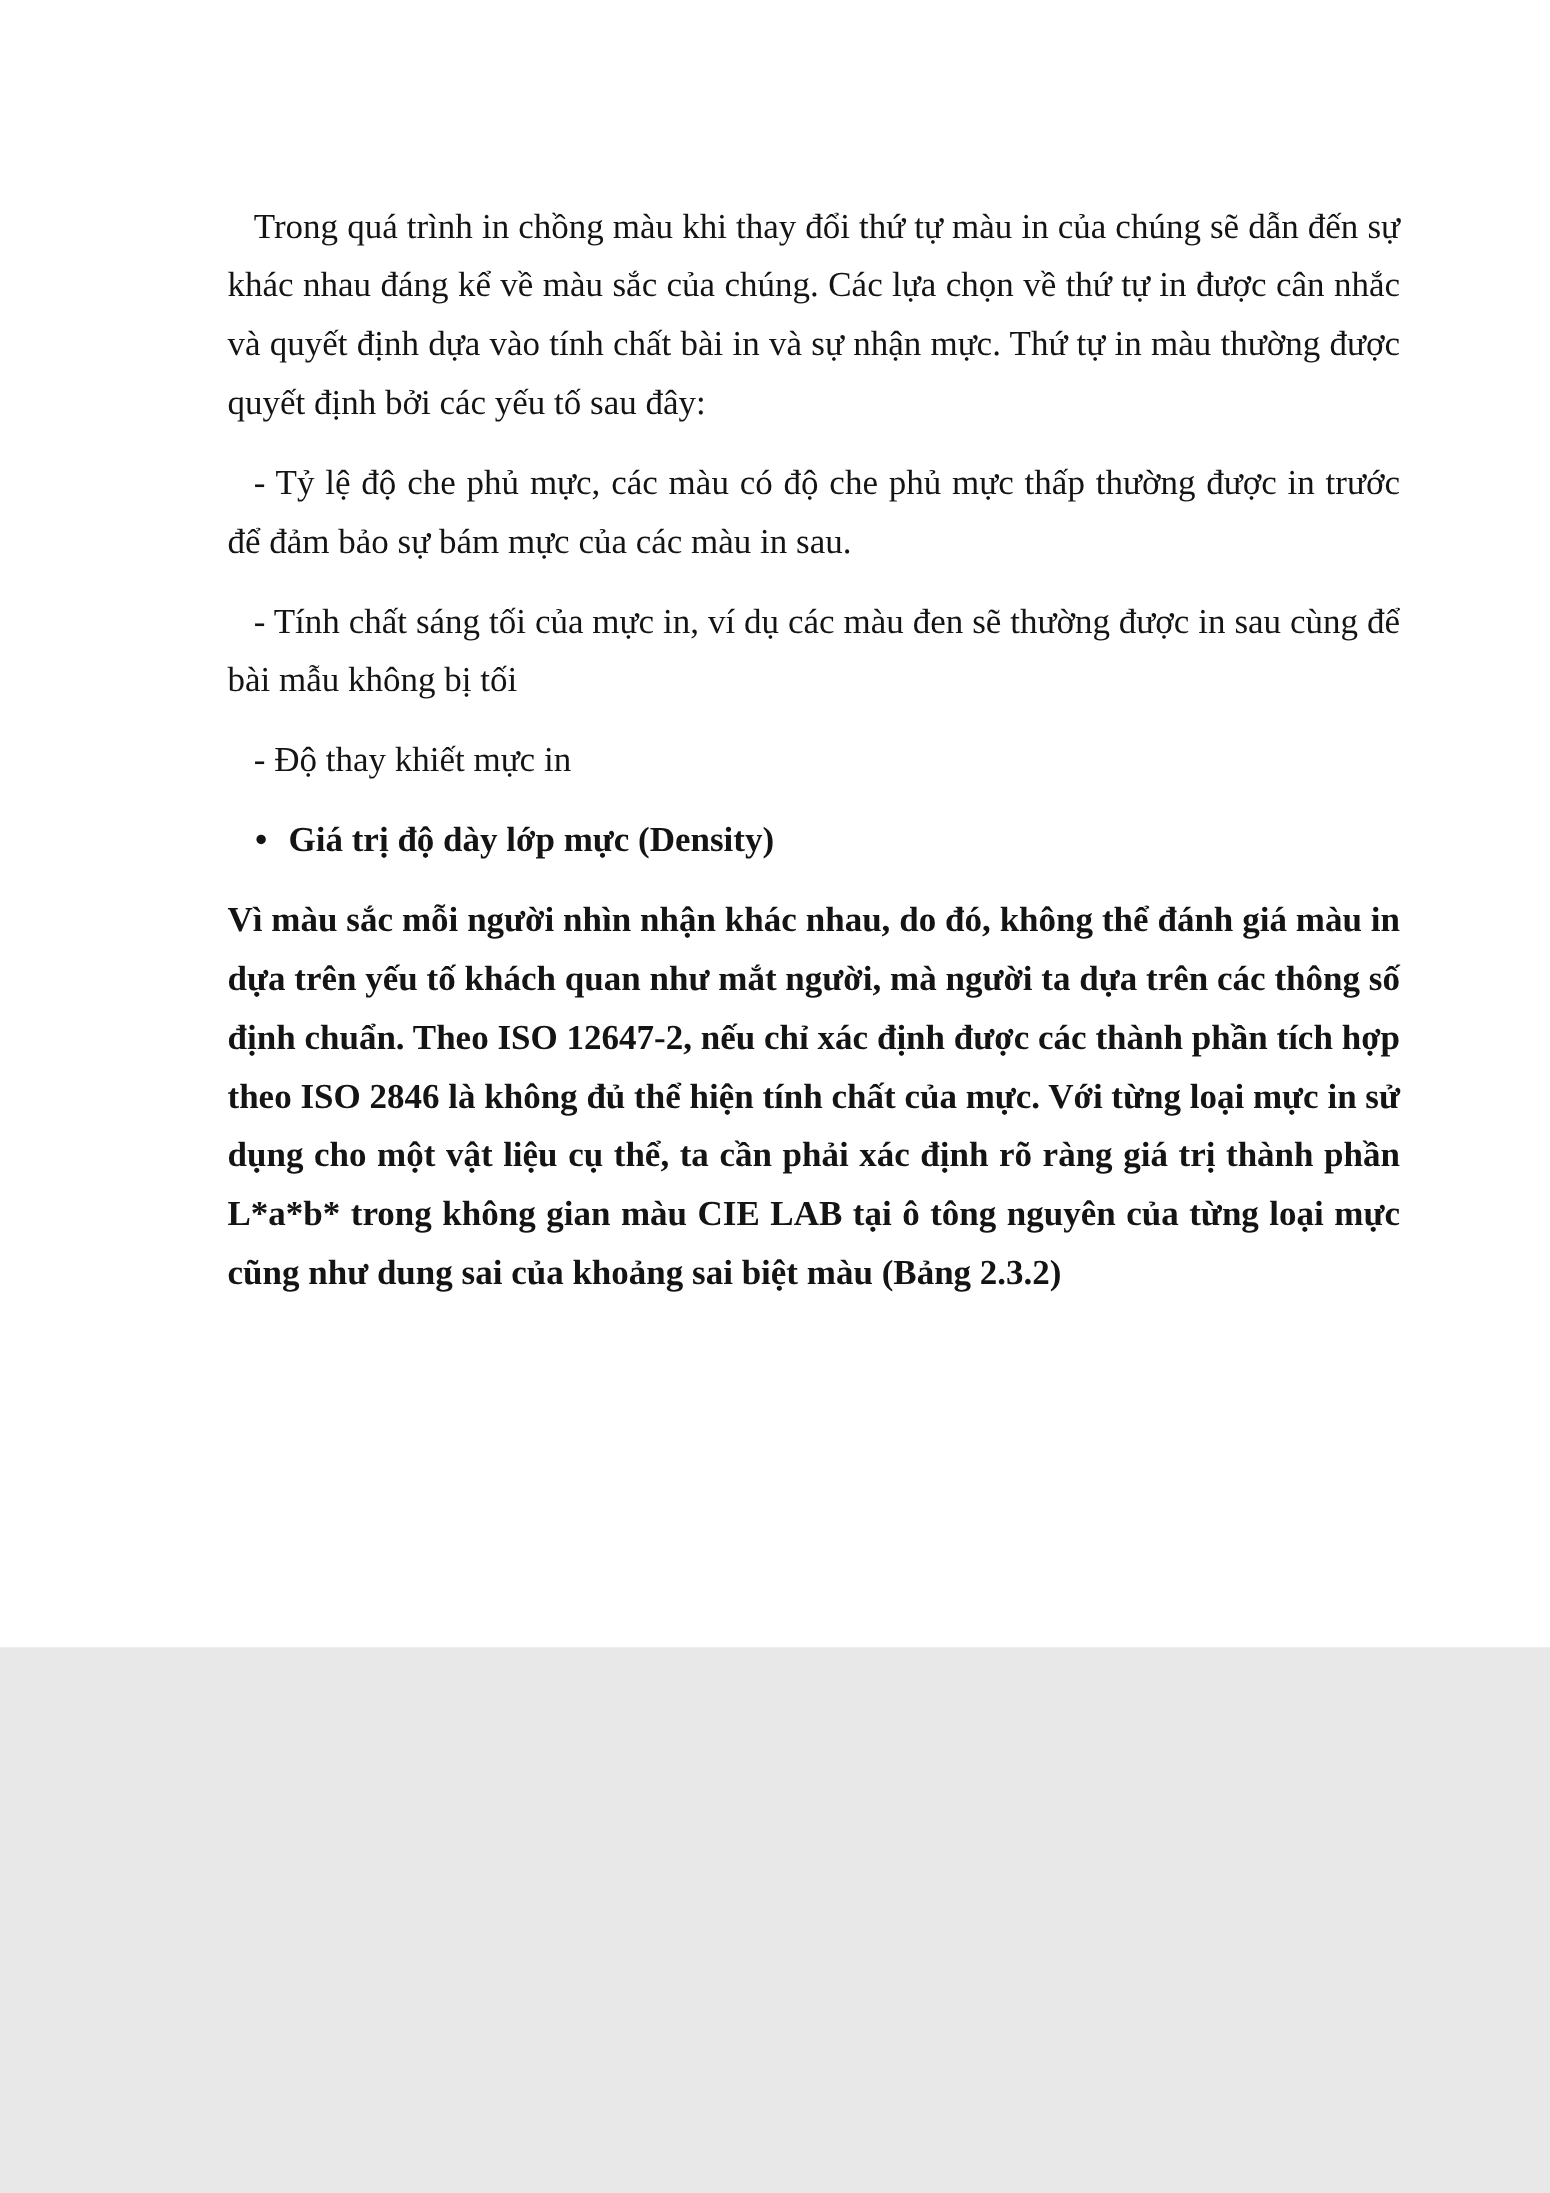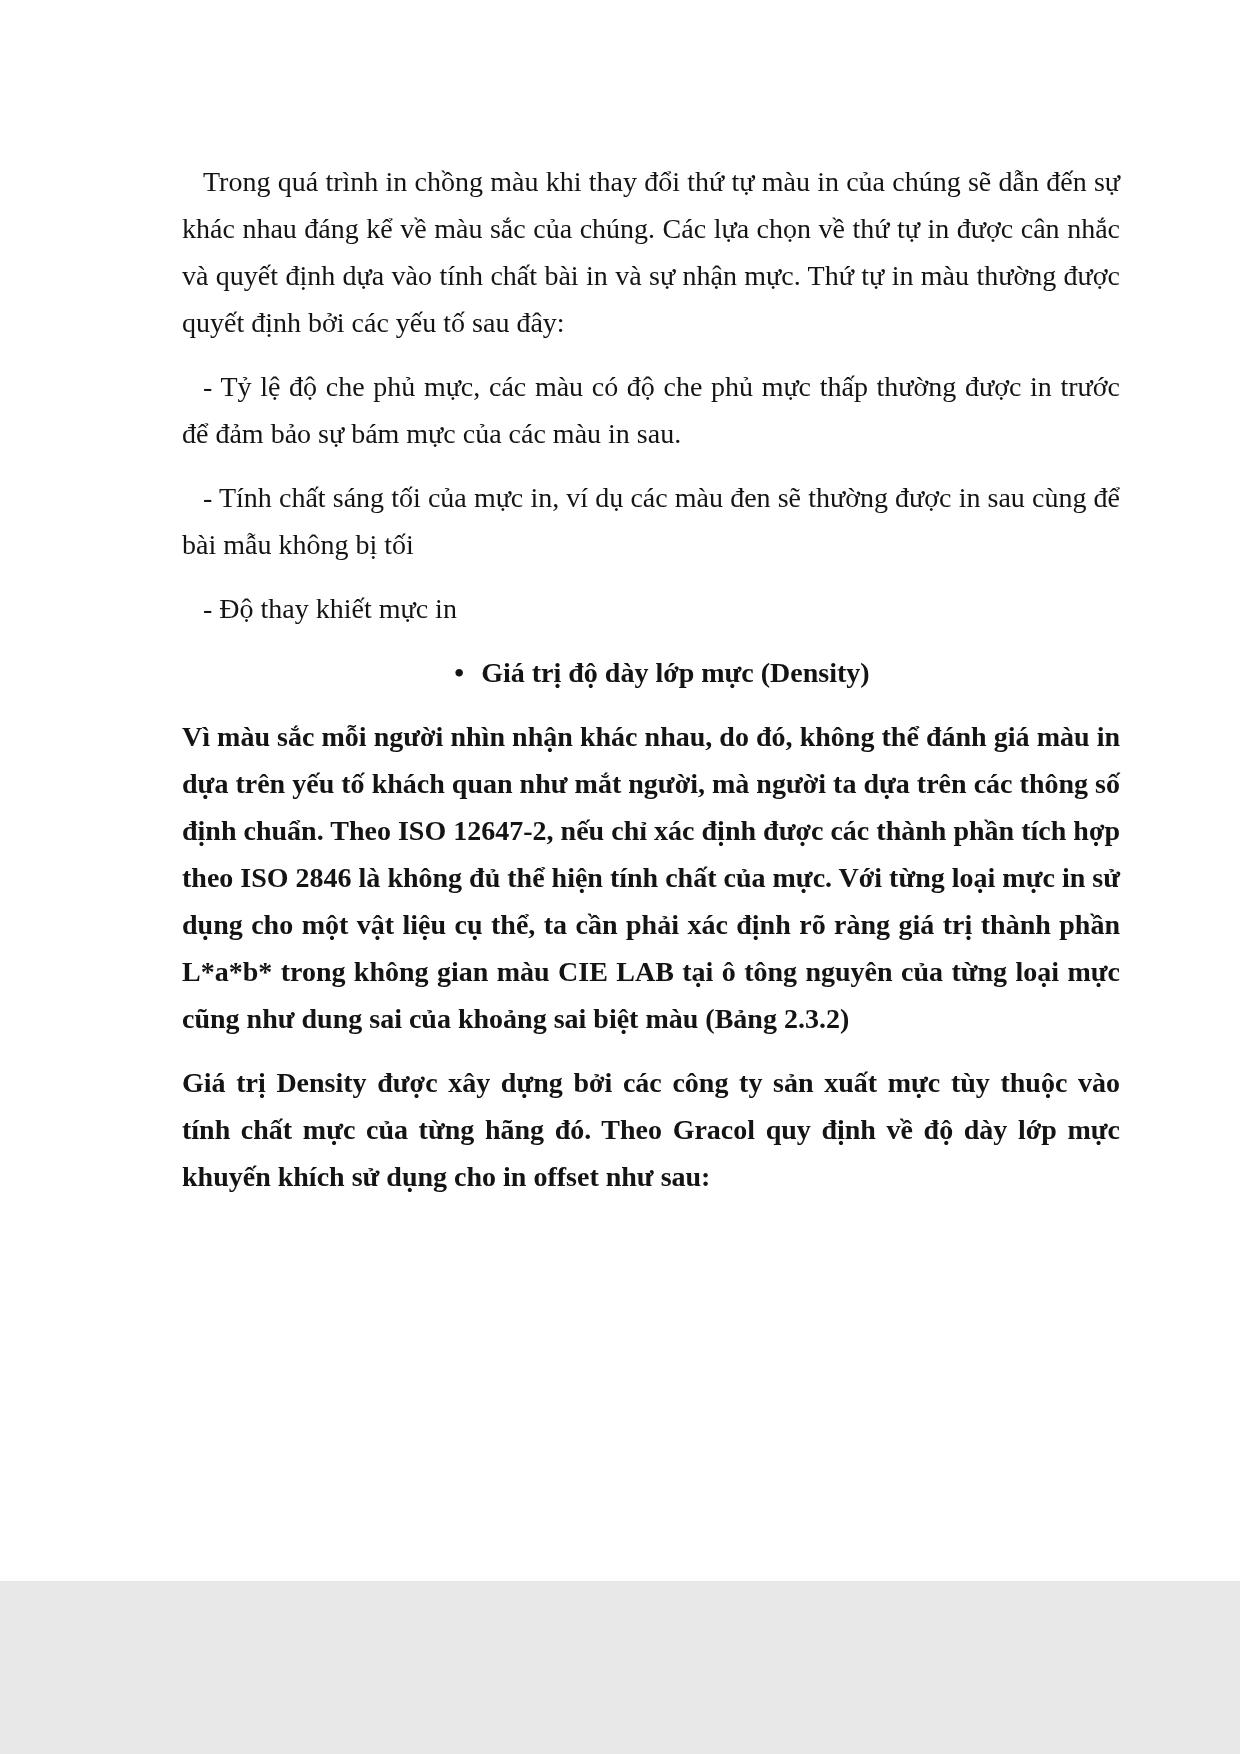--- a/index.html
+++ b/index.html
@@ -3,21 +3,21 @@
 <meta charset="utf-8">
 <style>
   html, body {
     margin: 0;
     padding: 0;
     background: #e8e8e8;
   }
   .page {
     position: relative;
     width: 1240px;
-    height: 1581px;
+    height: 1318px;
     margin: 0 auto;
     background: #ffffff;
     overflow: hidden;
     font-family: "Liberation Serif", "DejaVu Serif", serif;
     color: #141414;
   }
   .body-text {
     position: absolute;
     left: 182px;
     top: 158px;
@@ -36,21 +36,21 @@
     text-indent: 21px;
   }
   .para.plain {
     text-indent: 0;
     font-weight: bold;
   }
   .heading-bullet {
     margin: 0 0 17px 0;
     padding-left: 22px;
     font-weight: bold;
-    text-align: center;
+    text-align: left;
   }
   .heading-bullet .bullet-glyph {
     display: inline-block;
     margin-right: 17px;
     font-weight: bold;
   }
   .page-number {
     position: absolute;
     top: 1615px;
     right: 118px;
@@ -71,18 +71,17 @@
     <p class="para dash">- Tính chất sáng tối của mực in, ví dụ các màu đen sẽ thường được in sau cùng để bài mẫu không bị tối</p>
 
 
     <p class="para dash">- Độ thay khiết mực in</p>
 
 
     <p class="heading-bullet"><span class="bullet-glyph">•</span><span>Giá trị độ dày lớp mực (Density)</span></p>
 
     <p class="para plain">Vì màu sắc mỗi người nhìn nhận khác nhau, do đó, không thể đánh giá màu in dựa trên yếu tố khách quan như mắt người, mà người ta dựa trên các thông số định chuẩn. Theo ISO 12647-2, nếu chỉ xác định được các thành phần tích hợp theo ISO 2846 là không đủ thể hiện tính chất của mực. Với từng loại mực in sử dụng cho một vật liệu cụ thể, ta cần phải xác định rõ ràng giá trị thành phần L*a*b* trong không gian màu CIE LAB tại ô tông nguyên của từng loại mực cũng như dung sai của khoảng sai biệt màu (Bảng 2.3.2)</p>
 
-    <p class="para plain">Giá trị Density được xây dựng bởi các công ty sản xuất mực tùy thuộc vào tính chất mực của từng hãng đó. Theo Gracol quy định về độ dày lớp mực khuyến khích sử dụng cho in offset như sau:</p>
 
   </div>
 
   <div class="page-number">37</div>
 </div>
 
 </body></html>

